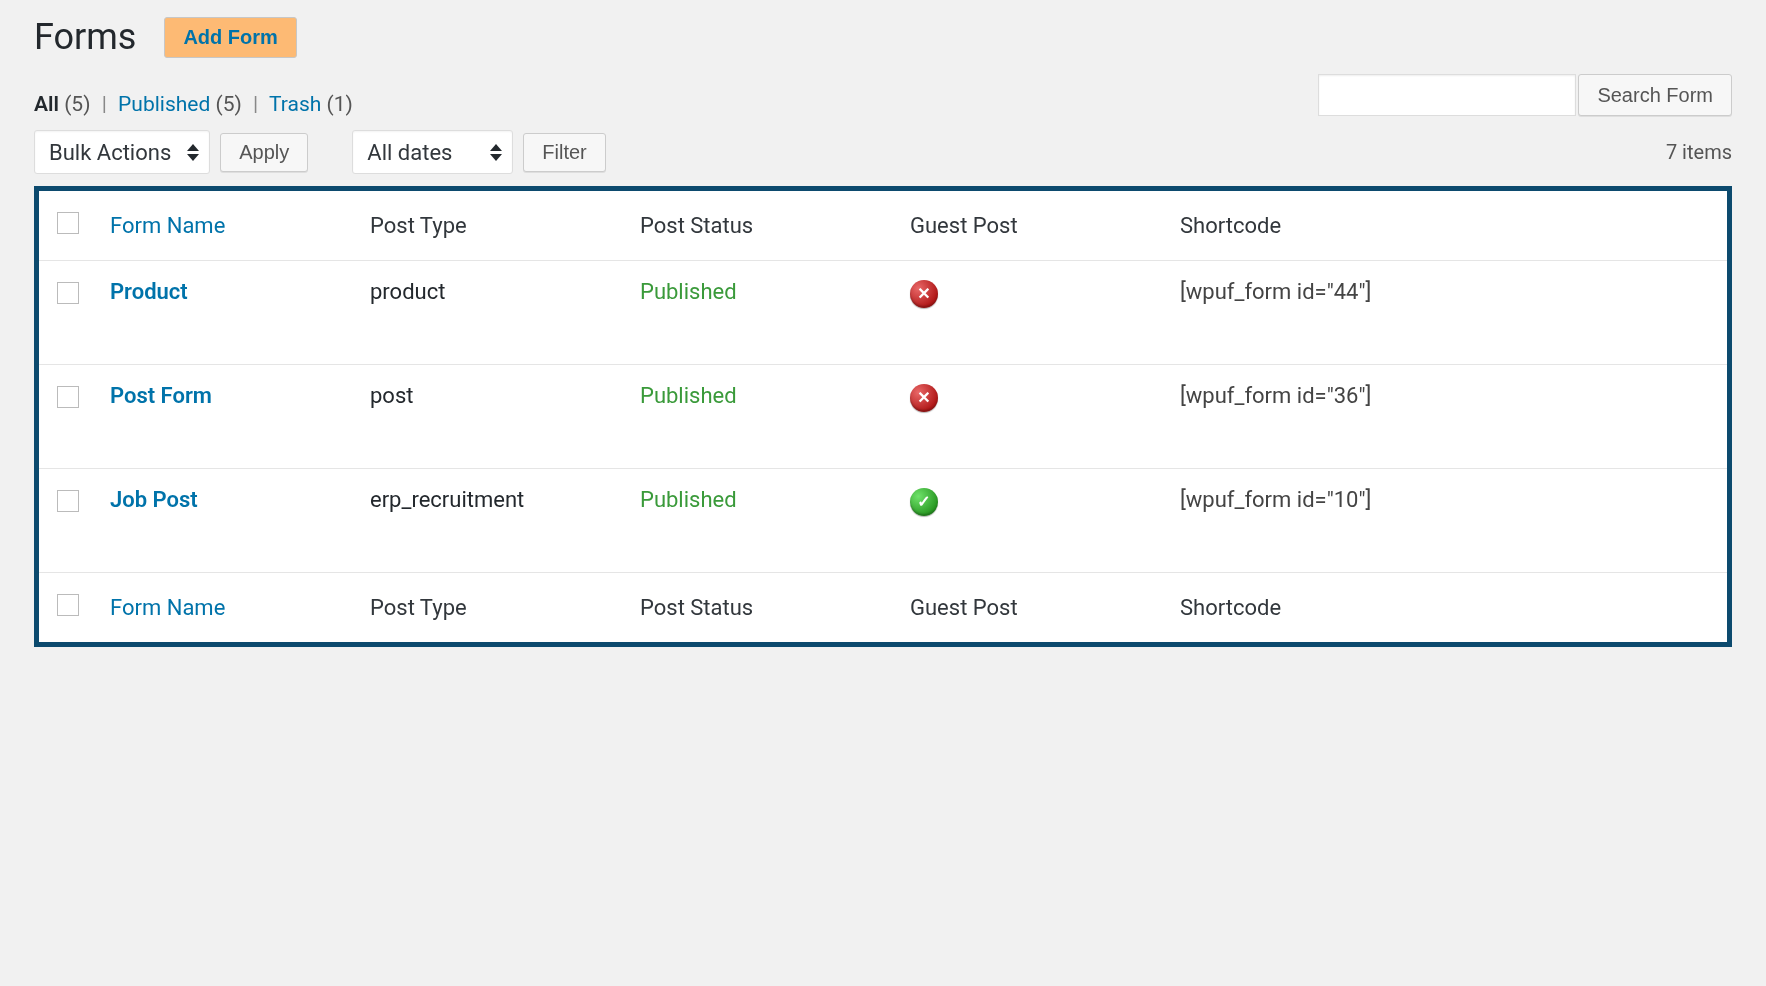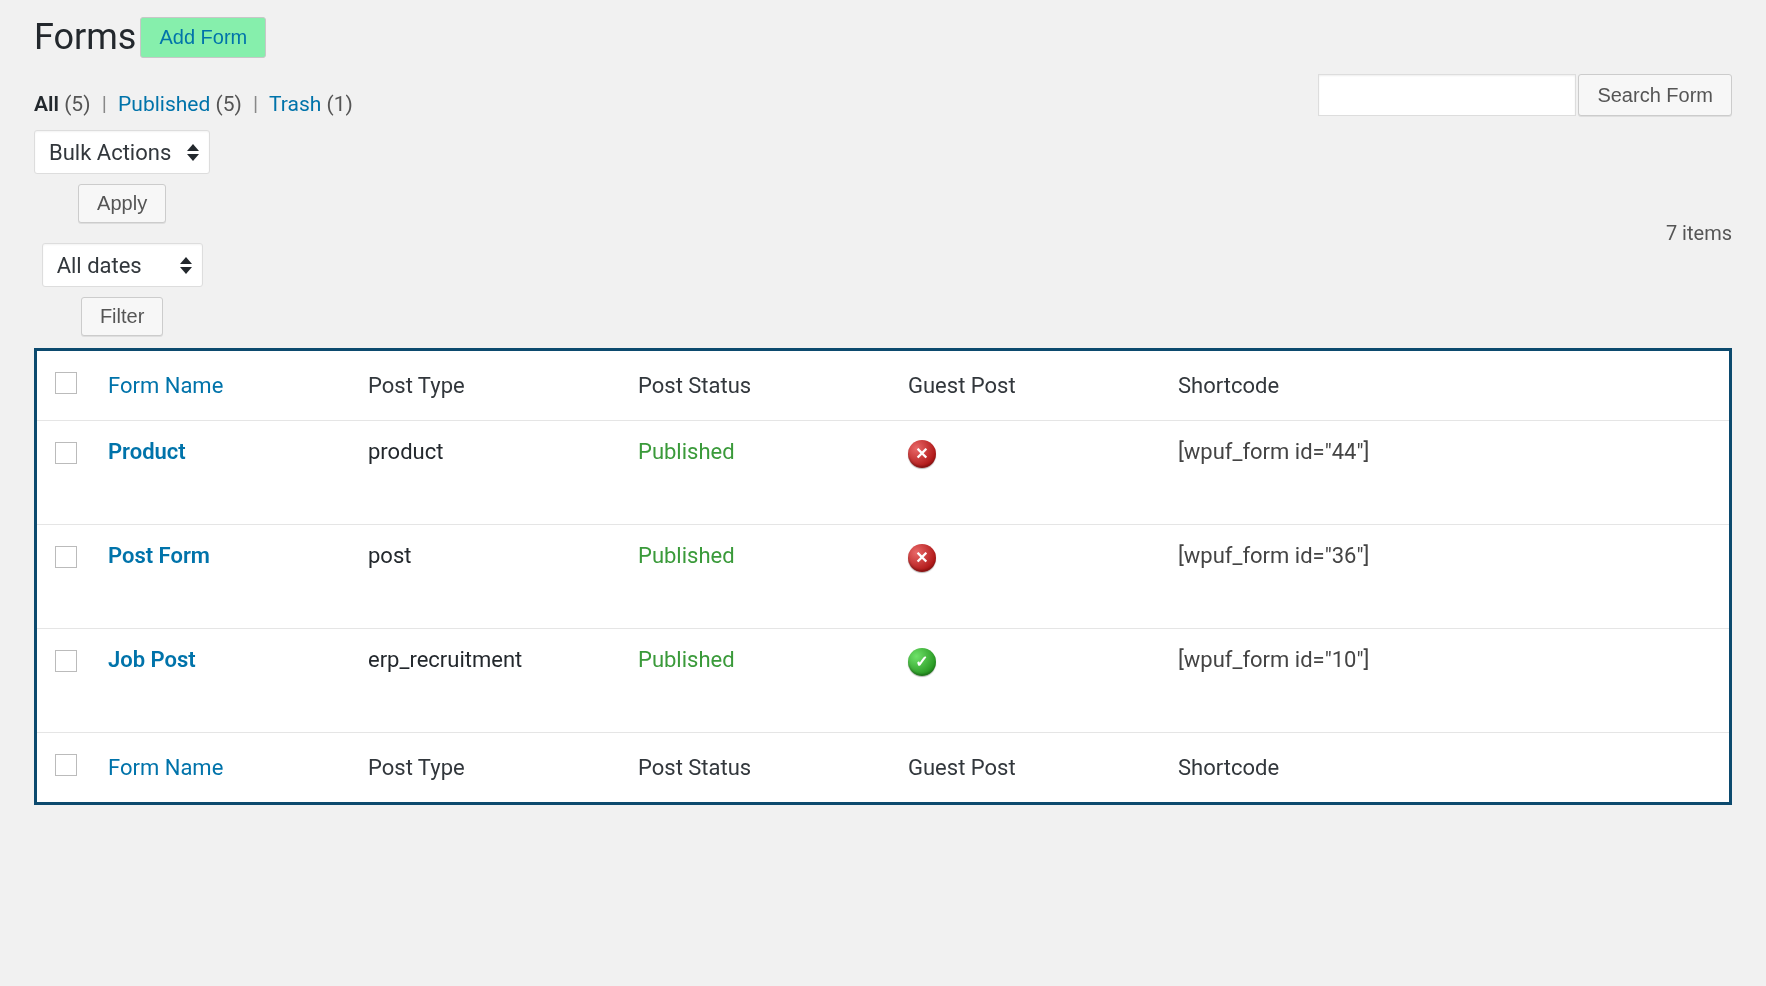--- a/index.html
+++ b/index.html
@@ -12,35 +12,35 @@
     font-size: 14px;
   }
   .wrap {
     width: 1766px;
     min-height: 986px;
     padding: 16px 34px 0 34px;
   }
   .header {
     display: flex;
     align-items: center;
-    gap: 4px;
+    gap: 28px;
     margin-bottom: 16px;
   }
   .page-title {
     font-size: 36px;
     font-weight: 400;
     margin: 0;
     color: #23282d;
   }
   .add-btn {
     border: 1px solid #c7c7c7;
-    background: #86efac;
+    background: #fdba74;
     color: #0073aa;
     font-size: 20px;
-    font-weight: 400;
+    font-weight: 700;
     padding: 8px 18px;
     border-radius: 3px;
     cursor: pointer;
   }
   .subsub-row {
     display: flex;
     justify-content: space-between;
     align-items: flex-end;
     margin-bottom: 14px;
   }
@@ -90,21 +90,20 @@
   .filters-row {
     display: flex;
     justify-content: space-between;
     align-items: center;
     margin-bottom: 12px;
   }
   .filters-left {
     display: flex;
     gap: 10px;
     align-items: center;
-    flex-direction: column;
   }
   .select {
     position: relative;
     display: inline-flex;
     align-items: center;
     border: 1px solid #ddd;
     background: #fff;
     box-shadow: inset 0 1px 2px rgba(0,0,0,0.05);
     height: 44px;
     padding: 0 38px 0 14px;
@@ -138,21 +137,21 @@
   }
   .filters-left .gap { width: 24px; }
   .items-count {
     font-size: 20px;
     color: #555;
   }
   table.list {
     width: 100%;
     border-collapse: collapse;
     background: #fff;
-    border: 3px solid #0c4a6e;
+    border: 5px solid #0c4a6e;
   }
   table.list thead th,
   table.list tfoot th {
     text-align: left;
     font-weight: 400;
     font-size: 22px;
     color: #32373c;
     padding: 18px 14px;
     border-bottom: 1px solid #e5e5e5;
   }

